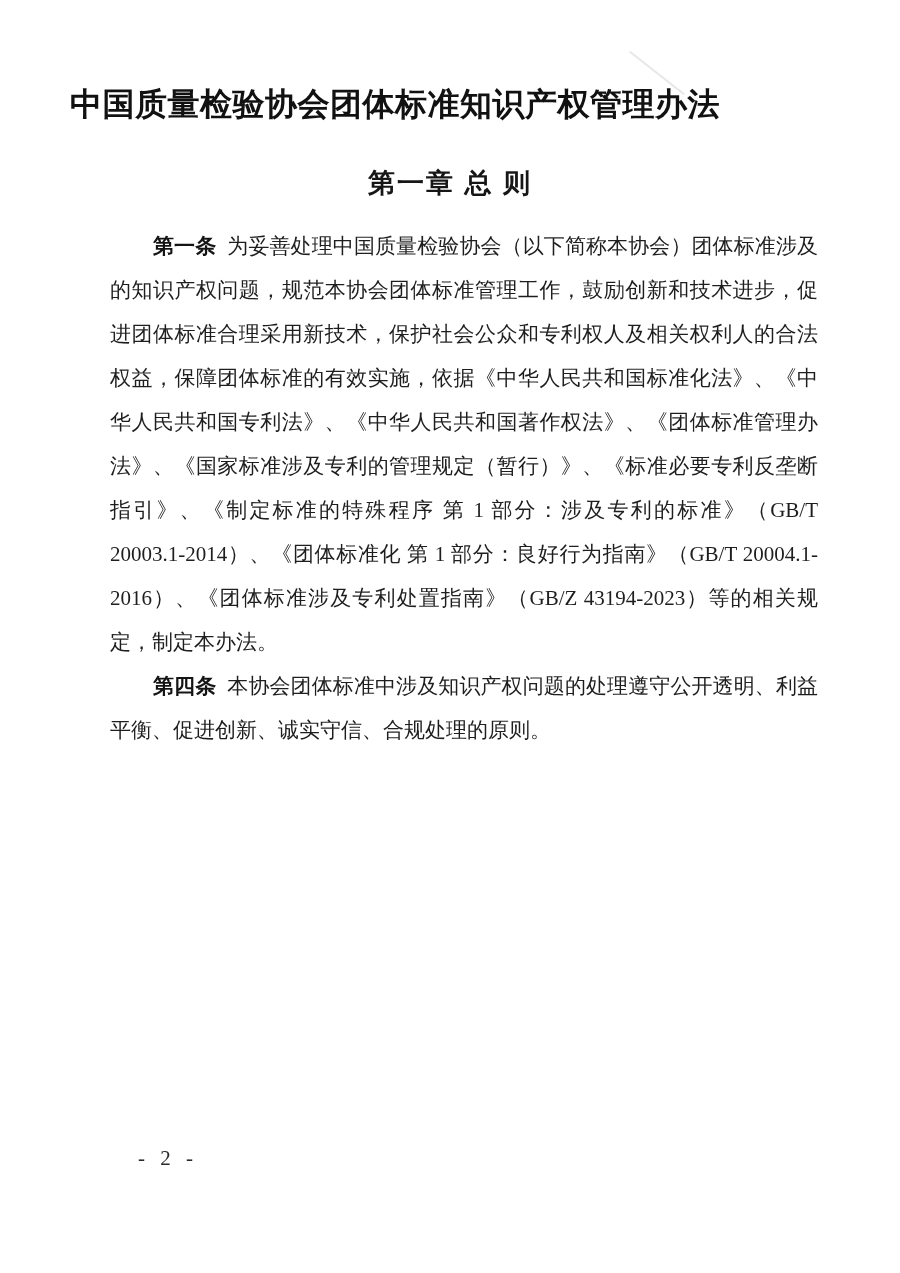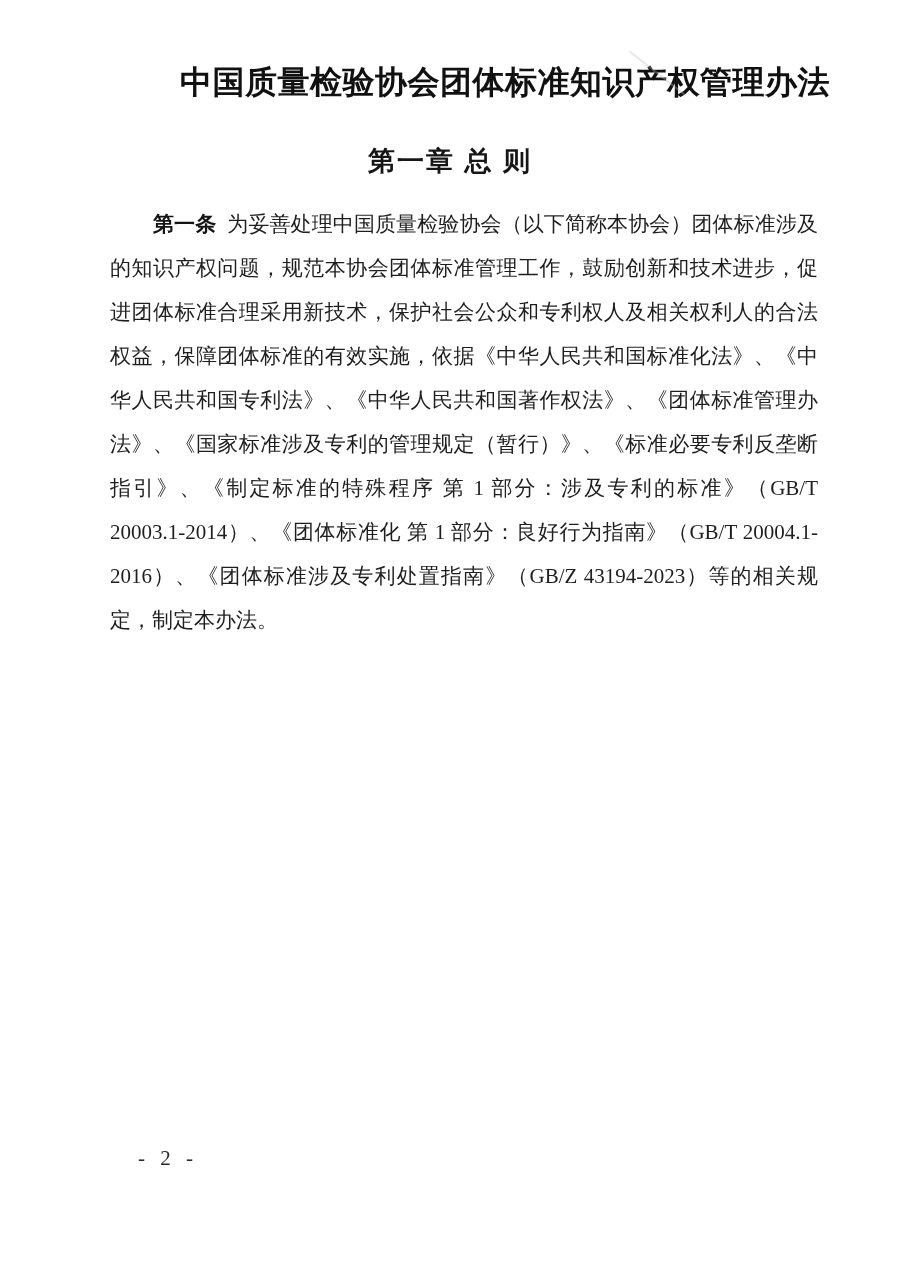--- a/index.html
+++ b/index.html
@@ -22,22 +22,22 @@
     left: 622px;
     top: 72px;
     width: 70px;
     height: 2px;
     background: #b9b9b9;
     opacity: 0.35;
     transform: rotate(38deg);
     border-radius: 2px;
   }
   .doc-title {
-    margin: 62px 70px 0 70px;
-    text-align: right;
+    margin: 84px 70px 0 70px;
+    text-align: left;
     font-family: "Liberation Sans", sans-serif;
     font-weight: 700;
     font-size: 32px;
     line-height: 40px;
     letter-spacing: 0.5px;
     color: #111111;
   }
   .chapter-heading {
     margin: 44px 0 0 0;
     text-align: center;
@@ -85,19 +85,20 @@
   <h1 class="doc-title">中国质量检验协会团体标准知识产权管理办法</h1>
 
   <h2 class="chapter-heading">第一章 总 则</h2>
 
   <div class="body-text">
 
     <p class="para"><span class="para-label">第一条</span><span>为妥善处理中国质量检验协会（以下简称本协会）团体标准涉及的知识产权问题，规范本协会团体标准管理工作，鼓励创新和技术进步，促进团体标准合理采用新技术，保护社会公众和专利权人及相关权利人的合法权益，保障团体标准的有效实施，依据《中华人民共和国标准化法》、《中华人民共和国专利法》、《中华人民共和国著作权法》、《团体标准管理办法》、《国家标准涉及专利的管理规定（暂行）》、《标准必要专利反垄断指引》、《制定标准的特殊程序 第 1 部分：涉及专利的标准》（GB/T 20003.1-2014）、《团体标准化 第 1 部分：良好行为指南》（GB/T 20004.1-2016）、《团体标准涉及专利处置指南》（GB/Z 43194-2023）等的相关规定，制定本办法。</span></p>
 
 
 
+    <p class="para"><span class="para-label">第四条</span><span>本协会团体标准中涉及知识产权问题的处理遵守公开透明、利益平衡、促进创新、诚实守信、合规处理的原则。</span></p>
 
 
   </div>
 
   <div class="page-number">- 2 -</div>
 
 </div>
 
 </body></html>

